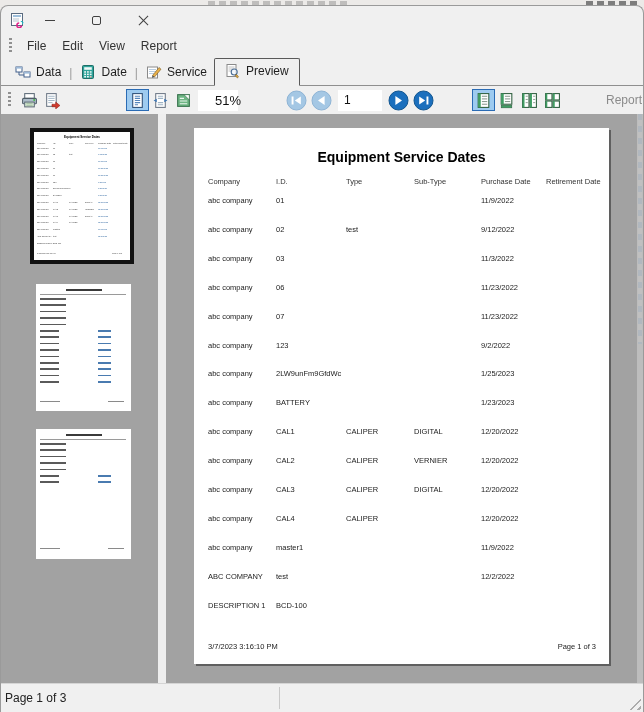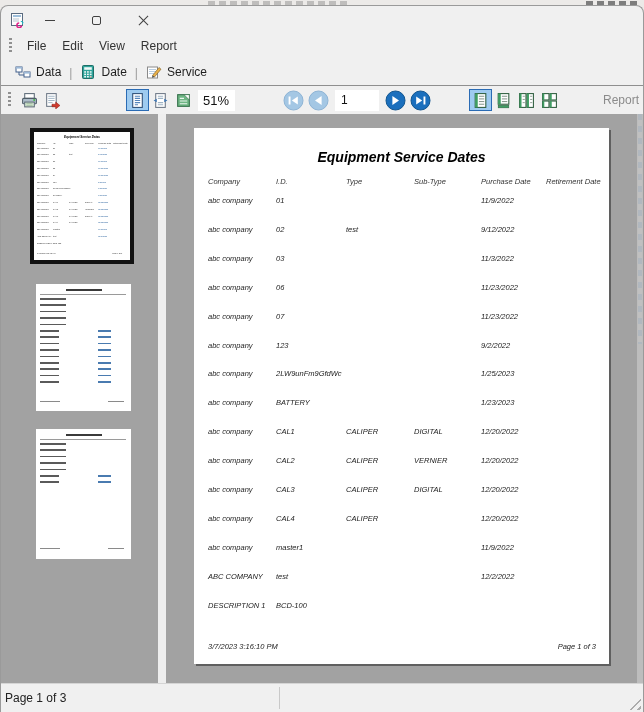--- a/index.html
+++ b/index.html
@@ -37,28 +37,28 @@
   .tab { display:flex; align-items:center; gap:5px; font-size:12px; color:#1f1f1f; padding:4px 7px 5px; position:relative; }
   .tab-sep { color:#9a9a9a; font-size:12px; padding:0 1px 5px; }
   .tab.active { border:1px solid #5a5a5a; border-bottom:1px solid #f0f0f0; margin-bottom:-1px; background:#f0f0f0; border-radius:2px 2px 0 0; padding:4px 10px 6px; }
   .tab svg { width:16px; height:16px; }
 
   
   .toolbar { height:28px; display:flex; align-items:center; padding:2px 4px; flex:0 0 auto; }
   .tbtn { width:23px; height:22px; display:flex; align-items:center; justify-content:center; border:1px solid transparent; flex:0 0 auto; }
   .tbtn svg { width:17px; height:17px; }
   .tbtn.selected { background:#9ecbf0; border:1px solid #2a6bb4; }
-  .zoom-box { width:40px; height:21px; background:#fff; margin-left:3px; font-size:13px; color:#111; display:flex; align-items:center; padding-left:5px; }
+  .zoom-box { width:40px; height:21px; background:#fff; margin-left:3px; font-size:13px; color:#111; display:flex; align-items:center; padding-left:17px; }
   .nav-btn { width:21px; height:21px; border-radius:50%; margin-right:4px; flex:0 0 auto; }
   .nav-btn svg { width:21px; height:21px; display:block; }
   .page-box { width:44px; height:21px; background:#fff; border:none; font-size:12px; color:#111; padding:0 6px; margin:0 6px 0 2px; font-family:"Liberation Sans",sans-serif; }
   .cancel-label { font-size:12px; color:#8b8b8b; margin-left:42px; }
 
   
-  .content { flex:1 1 auto; display:flex; min-height:0;font-style:italic; }
+  .content { flex:1 1 auto; display:flex; min-height:0; }
   .thumb-panel { width:157px; background:#a2a2a2; position:relative; flex:0 0 auto; }
   .splitter { width:8px; background:#eeeeee; flex:0 0 auto; }
   .preview { flex:1; background:#a2a2a2; position:relative; min-width:0; }
   .right-strip { width:6px; background:#bdbdbd; flex:0 0 auto; position:relative; }
   .right-thumbtrack { position:absolute; top:0; left:1px; width:4px; height:230px; background:repeating-linear-gradient(#a9b4c0 0 6px,#c2c2c2 6px 12px); opacity:.6; }
 
   .thumb { position:absolute; background:#fff; overflow:hidden; }
   .thumb-1 { left:29px; top:14px; width:104px; height:136px; border:4px solid #121212; }
   .thumb-2 { left:35px; top:170px; width:95px; height:127px; }
   .thumb-3 { left:35px; top:315px; width:95px; height:130px; }
@@ -153,20 +153,29 @@
     </div>
     <span class="tab-sep">|</span>
     <div class="tab">
       <svg viewBox="0 0 16 16">
         <rect x="1.5" y="3" width="10" height="11" fill="#fff" stroke="#8a8a8a"></rect>
         <path d="M3 5.5 h7 M3 7.5 h7 M3 9.5 h5" stroke="#b9cde0" stroke-width="1"></path>
         <path d="M6.5 11.5 L13 3.5 L15 5.2 L8.5 13 z" fill="#e8b04a" stroke="#7a5a1e" stroke-width=".6"></path>
         <path d="M6.5 11.5 L8.5 13 L6 13.8 z" fill="#3c3c3c"></path>
       </svg>
       <span>Service</span>
+    </div>
+    <div class="tab active">
+      <svg viewBox="0 0 16 16">
+        <rect x="2" y="1.5" width="9" height="12" fill="#fff" stroke="#8a8a8a"></rect>
+        <path d="M3.5 4 h6 M3.5 6 h6 M3.5 8 h4" stroke="#c2c2c2" stroke-width="1"></path>
+        <circle cx="9.2" cy="9" r="3" fill="#eef4fb" fill-opacity=".7" stroke="#4a6e96" stroke-width="1.1"></circle>
+        <rect x="11.2" y="11.2" width="3.6" height="1.8" rx=".8" transform="rotate(45 11.2 11.2)" fill="#d9a441" stroke="#7a5a1e" stroke-width=".5"></rect>
+      </svg>
+      <span>Preview</span>
     </div>
   </div>
 
   <div class="toolbar">
     <span class="grip"></span>
     <div class="tbtn">
       <svg viewBox="0 0 16 16">
         <rect x="3.5" y="1.5" width="9" height="4.5" fill="#fff" stroke="#5d6b77"></rect>
         <rect x="1.5" y="6" width="13" height="5" rx="1" fill="#aebdca" stroke="#4f5d68"></rect>
         <circle cx="12.4" cy="7.6" r=".9" fill="#3db53d"></circle>

